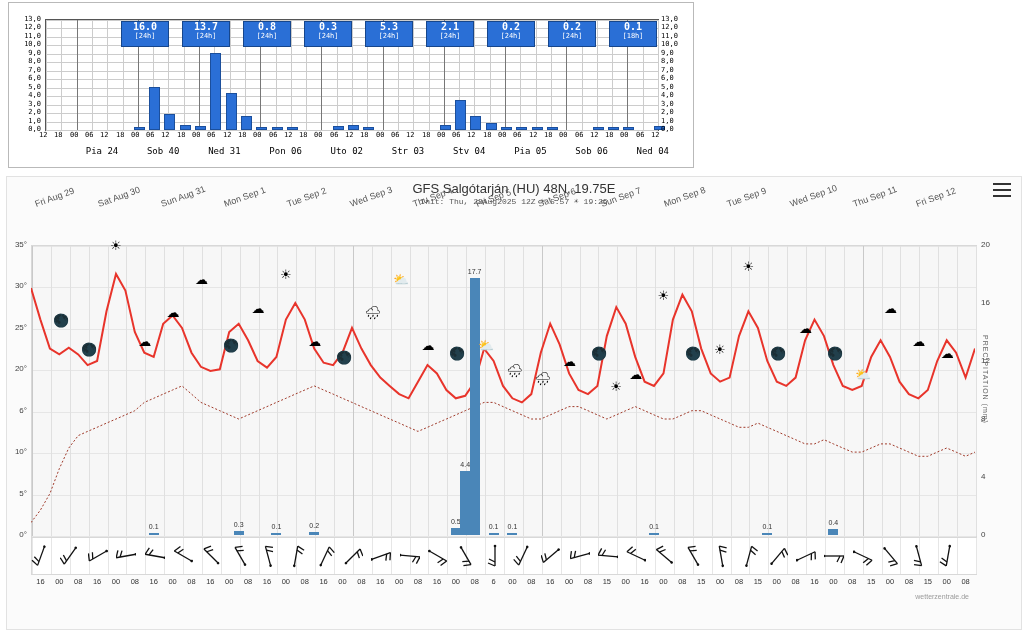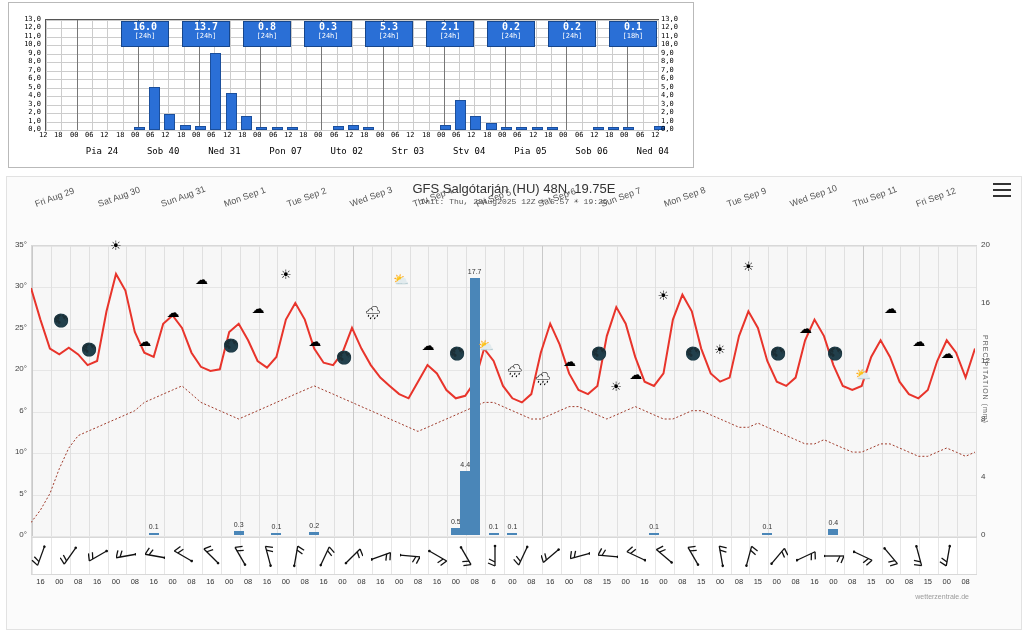--- a/index.html
+++ b/index.html
@@ -205,21 +205,21 @@
       <div class="tp-hour" style="left: 581px; top: 128px;">12</div>
       <div class="tp-hour" style="left: 596px; top: 128px;">18</div>
       <div class="tp-hour" style="left: 611px; top: 128px;">00</div>
       <div class="tp-hour" style="left: 627px; top: 128px;">06</div>
       <div class="tp-hour" style="left: 642px; top: 128px;">12</div>
     </div>
   <div id="top-days">
       <div class="tp-day" style="left: 60px; top: 143px;">Pia 24</div>
       <div class="tp-day" style="left: 121.2px; top: 143px;">Sob 40</div>
       <div class="tp-day" style="left: 182.4px; top: 143px;">Ned 31</div>
-      <div class="tp-day" style="left: 243.6px; top: 143px;">Pon 07</div>
+      <div class="tp-day" style="left: 243.6px; top: 143px;">Pon 06</div>
       <div class="tp-day" style="left: 304.8px; top: 143px;">Uto 02</div>
       <div class="tp-day" style="left: 366px; top: 143px;">Str 03</div>
       <div class="tp-day" style="left: 427.2px; top: 143px;">Stv 04</div>
       <div class="tp-day" style="left: 488.4px; top: 143px;">Pia 05</div>
       <div class="tp-day" style="left: 549.6px; top: 143px;">Sob 06</div>
       <div class="tp-day" style="left: 610.8px; top: 143px;">Ned 04</div>
     </div>
   <div id="top-totals">
       <div class="tp-label" style="left: 112px; top: 18px; width: 46px; height: 24px;">
         <span class="v">16.0</span>

